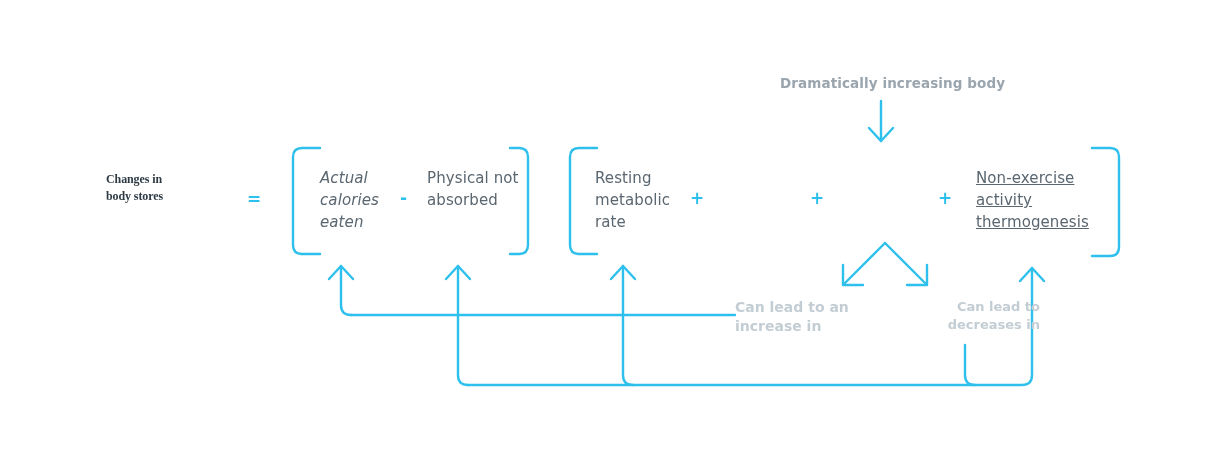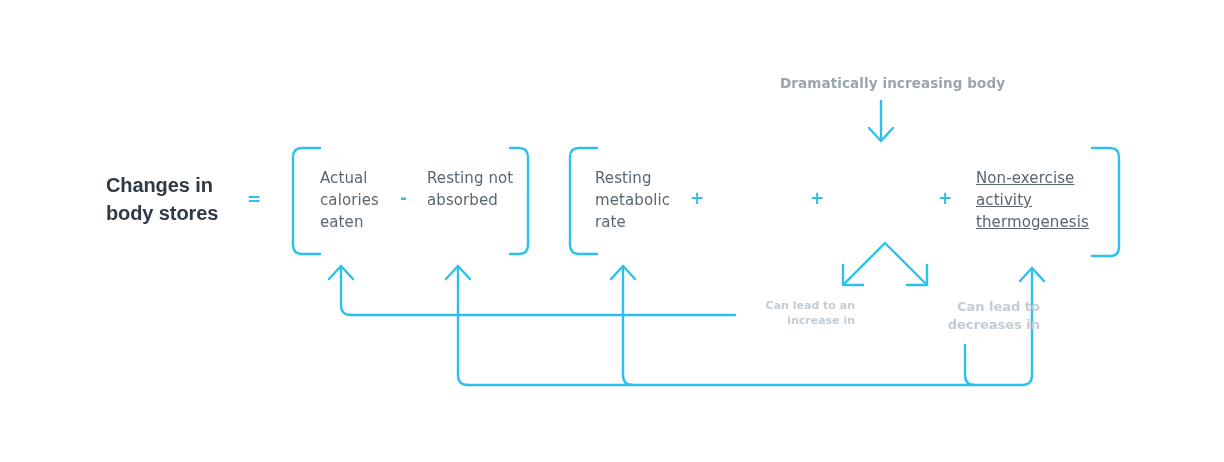--- a/index.html
+++ b/index.html
@@ -25,22 +25,22 @@
   }
   .lbl {
     position: absolute;
     white-space: pre-line;
   }
   
   #title {
     left: 106px;
     top: 171px;
     width: 180px;
-    font-family: Liberation Sans, sans-serif;
-    font-size: 20px;
+    font-family: Liberation Serif, serif;
+    font-size: 12px;
     font-weight: bold;
     color: #2e3b46;
     line-height: 1.42;
     letter-spacing: -0.1px;
   }
   
   .op {
     position: absolute;
     color: #2ec0ec;
     font-family: "DejaVu Sans", sans-serif;
@@ -54,21 +54,21 @@
   #op-plus-3 { left: 938px; top: 190px; font-size: 17px; }
   
   .term {
     position: absolute;
     font-family: "DejaVu Sans", sans-serif;
     font-size: 15px;
     color: #5a6670;
     line-height: 1.47;
     letter-spacing: 0.1px;
   }
-  #term-actual       { left: 320px; top: 167px; width: 80px; }
+  #term-actual       { left: 320px; top: 167px; width: 80px; font-style: italic; }
   #term-notabsorbed  { left: 427px; top: 167px; width: 95px; }
   #term-rmr          { left: 595px; top: 167px; width: 95px; }
   #term-tee          { left: 718px; top: 167px; width: 90px; }
   #term-pa           { left: 849px; top: 177px; width: 80px; }
   #term-neat         { left: 976px; top: 167px; width: 125px; text-decoration: underline; }
   
   .anno {
     position: absolute;
     font-family: "DejaVu Sans", sans-serif;
     font-weight: bold;
@@ -76,22 +76,22 @@
   }
   #anno-top {
     left: 780px; top: 74px;
     font-size: 13.5px;
     color: #9aa5ae;
     letter-spacing: 0.1px;
   }
   #anno-increase {
     left: 735px; top: 298px;
     width: 120px;
-    text-align: right;
-    font-size: 11px;
+    text-align: left;
+    font-size: 14px;
     color: #c3cdd4;
     white-space: pre-line;
   }
   #anno-decrease {
     left: 910px; top: 298px;
     width: 130px;
     text-align: right;
     font-size: 13px;
     color: #c3cdd4;
     white-space: pre-line;
@@ -146,21 +146,21 @@
 
   <div class="op" id="op-equals">=</div>
   <div class="op" id="op-minus">-</div>
   <div class="op" id="op-plus-1">+</div>
   <div class="op" id="op-plus-2">+</div>
   <div class="op" id="op-plus-3">+</div>
 
   <div class="term" id="term-actual">Actual
 calories
 eaten</div>
-  <div class="term" id="term-notabsorbed">Resting
+  <div class="term" id="term-notabsorbed">Physical
 not
 absorbed</div>
 
   <div class="term" id="term-rmr">Resting
 metabolic
 rate</div>
   <div class="term" id="term-neat">Non-exercise
 activity
 thermogenesis</div>
 

